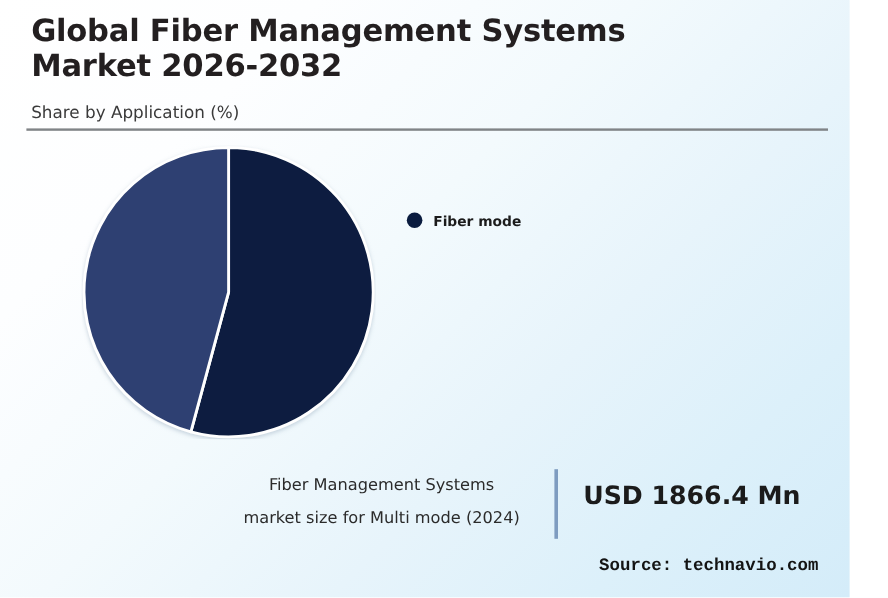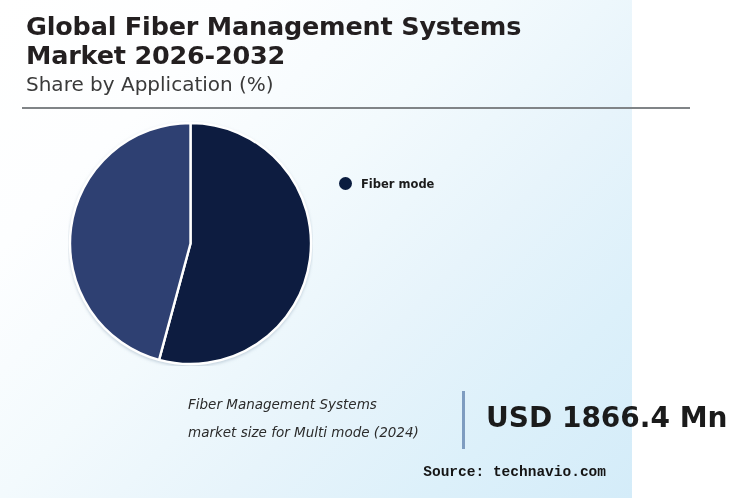--- a/index.html
+++ b/index.html
@@ -7,21 +7,21 @@
     padding: 0;
   }
   body {
     width: 740px;
     height: 498px;
     overflow: hidden;
     font-family: "DejaVu Sans", sans-serif;
   }
   #infographic {
     position: relative;
-    width: 632px;
+    width: 708px;
     height: 498px;
     background: linear-gradient(135deg,
         #ffffff 0%,
         #fdfeff 22%,
         #f3fafd 44%,
         #e7f4fb 64%,
         #dcf0fa 82%,
         #d4ecf9 100%);
     box-sizing: border-box;
   }
@@ -38,24 +38,24 @@
     font-weight: bold;
     font-size: 25.5px;
     line-height: 29px;
     color: #231f20;
     letter-spacing: -0.2px;
     white-space: nowrap;
   }
   .subtitle-line {
     font-family: "DejaVu Sans", sans-serif;
     font-weight: normal;
-    font-size: 20px;
+    font-size: 14px;
     line-height: 27px;
     color: #3a3a3a;
-    margin-top: 1px;
+    margin-top: 11px;
     white-space: nowrap;
   }
   #title-rule {
     position: absolute;
     left: 22px;
     top: 107px;
     width: 668px;
     height: 2px;
     background: #808487;
   }
@@ -108,22 +108,21 @@
     left: 188px;
     top: 390px;
     width: 540px;
     height: 62px;
   }
   #stat-caption {
     position: absolute;
     left: 0;
     top: 0;
     width: 260px;
-    text-align: left;
-    font-style: italic;
+    text-align: center;
   }
   .caption-line {
     font-family: "DejaVu Sans", sans-serif;
     font-size: 13.5px;
     line-height: 28px;
     color: #2b2b2b;
     white-space: nowrap;
   }
   #stat-divider {
     position: absolute;
@@ -132,21 +131,21 @@
     width: 3px;
     height: 58px;
     background: #7e9cc0;
   }
   #stat-value {
     position: absolute;
     left: 298px;
     top: 11px;
     font-family: "DejaVu Sans", sans-serif;
     font-weight: bold;
-    font-size: 28px;
+    font-size: 21px;
     color: #1b1b1b;
     white-space: nowrap;
     text-align: center;
   }
 
   
   #source {
     position: absolute;
     right: 26px;
     bottom: 18px;

